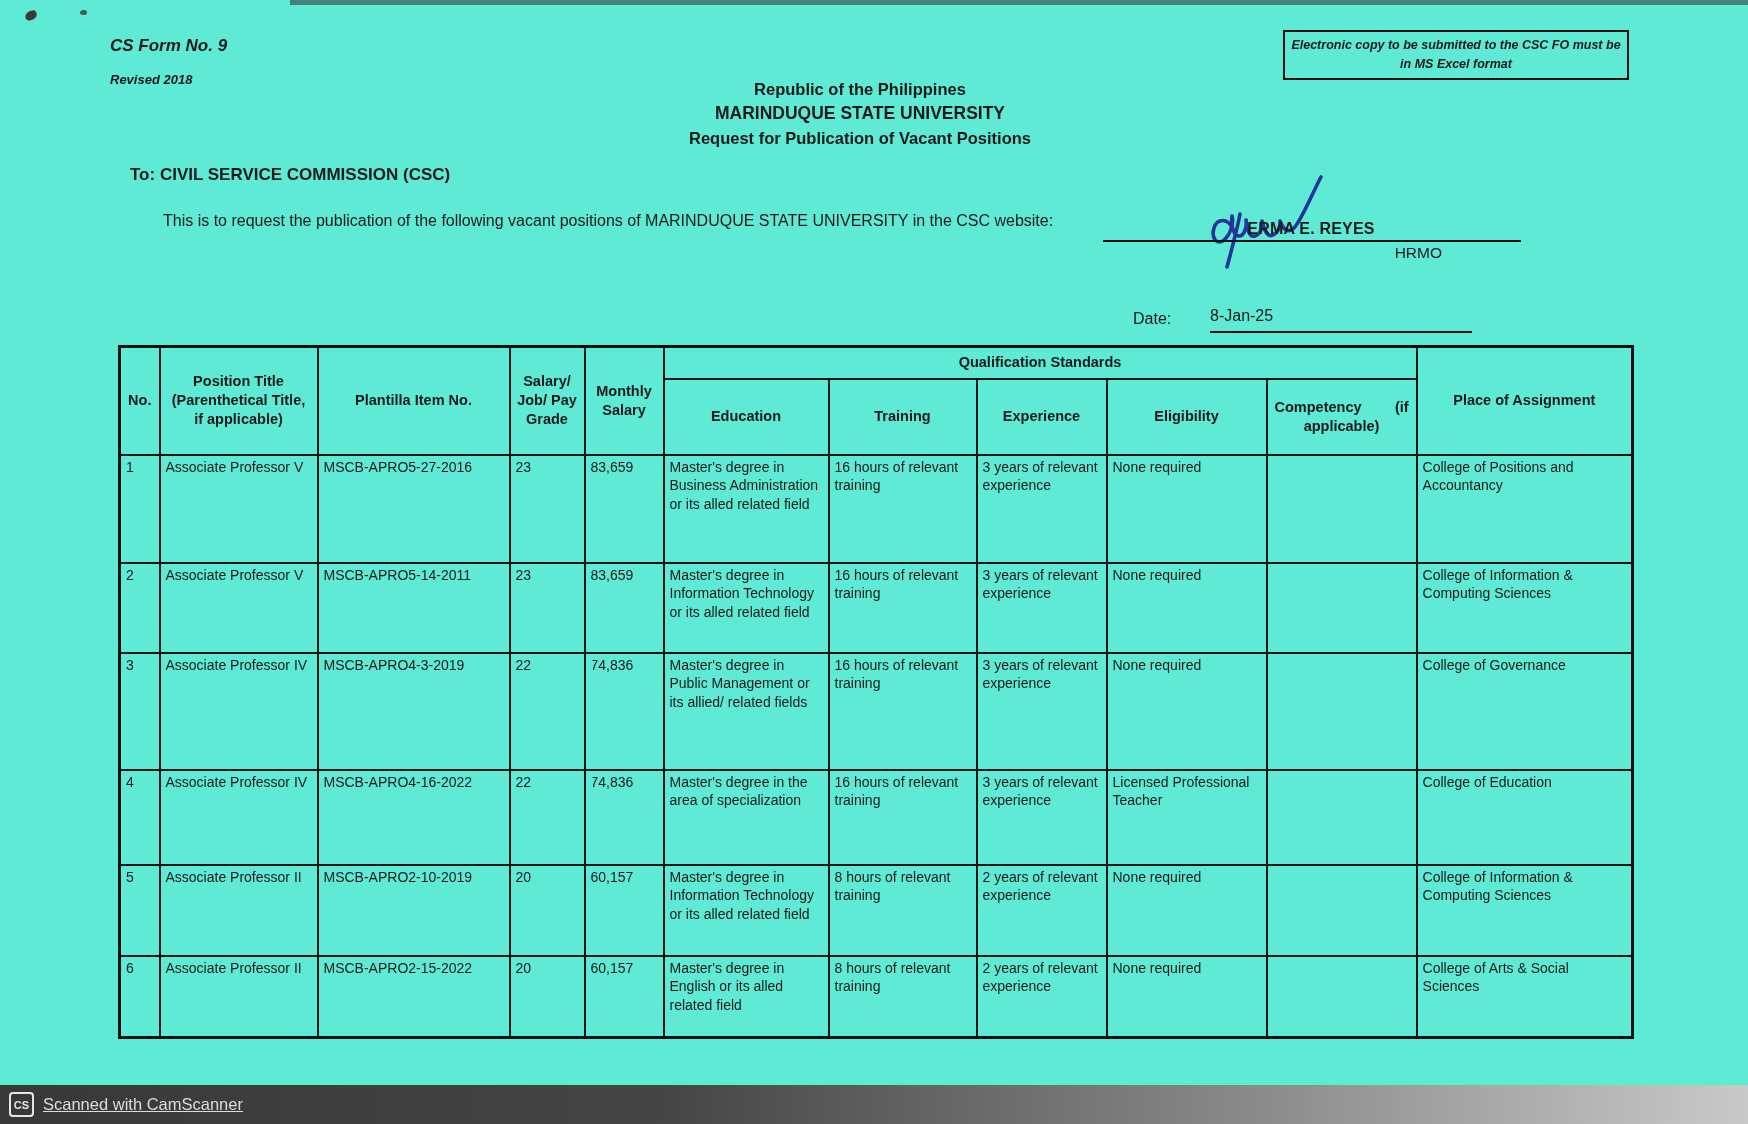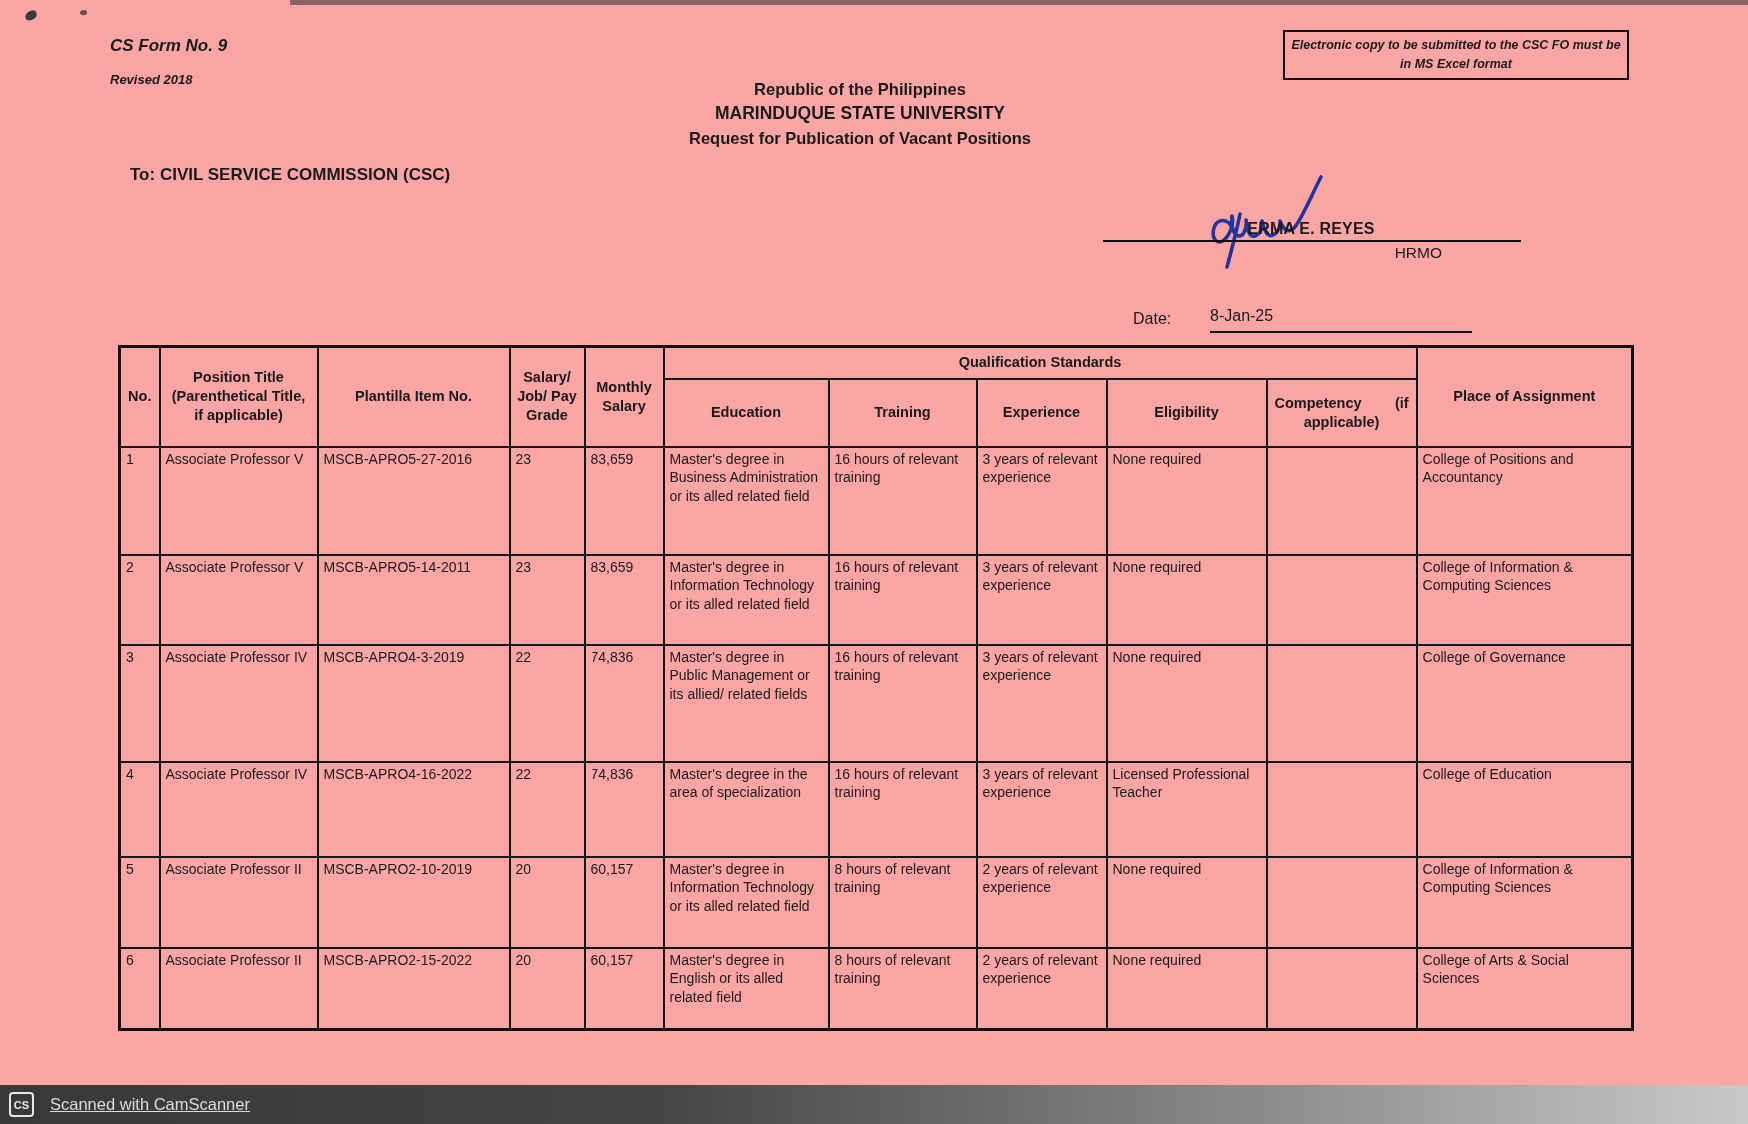--- a/index.html
+++ b/index.html
@@ -1,16 +1,16 @@
 <!DOCTYPE html>
 <html><head>
 <meta charset="utf-8">
 <style>
   html,body{margin:0;padding:0;background:#e8e8e8;}
-  #page{position:relative;width:1748px;height:1124px;background:#fca5a5;overflow:hidden;
+  #page{position:relative;width:1748px;height:1124px;background:#5eead4;overflow:hidden;
         font-family:"Liberation Sans",sans-serif;color:#1a1a1a;}
   .abs{position:absolute;}
 
   
   #top-edge{left:290px;top:0;width:1458px;height:5px;background:#2e2e2e;opacity:.55;}
   .speck{background:#3a3a3a;border-radius:60% 40% 55% 45%;}
   #speck1{left:25px;top:11px;width:12px;height:9px;transform:rotate(-20deg);}
   #speck2{left:80px;top:10px;width:7px;height:5px;opacity:.8;}
 
   
@@ -47,21 +47,21 @@
   #th-qs{font-size:15px;}
   .c-no{text-align:center;vertical-align:middle;}
   .c-grd{text-align:center;}
   .c-sal{text-align:right;padding-right:1px !important;border-radius:21px;}
   .comp-l1{display:flex;justify-content:space-between;padding:0 2px;}
   .comp-l2{text-align:center;}
 
   
   #footer{left:0;top:1085px;width:1748px;height:39px;
           background:linear-gradient(90deg,#383838 0%,#454545 38%,#8f8f8f 74%,#c9c9c9 100%);
-          display:flex;align-items:center;gap:7px;}
+          display:flex;align-items:center;}
   #cs-icon{margin-left:9px;width:21px;height:21px;border:2px solid #e6e6e6;border-radius:4px;
            color:#e6e6e6;font-weight:bold;font-size:11px;display:flex;align-items:center;justify-content:center;}
   #footer-text{margin-left:9px;color:#dcdcdc;font-size:16.5px;text-decoration:underline;}
 </style>
 </head>
 <body>
 
 <div id="page">
 
   <div class="abs" id="top-edge"></div>
@@ -73,20 +73,21 @@
 
   <div class="abs" id="note-box">Electronic copy to be submitted to the CSC FO  must be in MS Excel format</div>
 
   <div class="abs" id="title-block">
     <div class="t1">Republic of the Philippines</div>
     <div class="t2">MARINDUQUE STATE UNIVERSITY</div>
     <div class="t3">Request for Publication of Vacant Positions</div>
   </div>
 
   <div class="abs" id="to-line">To: CIVIL SERVICE COMMISSION (CSC)</div>
+  <div class="abs" id="request-par">This is to request the publication of the following vacant positions of MARINDUQUE STATE UNIVERSITY in the CSC website:</div>
 
   <svg class="abs" id="sig-svg" width="130" height="102" viewBox="0 0 130 102">
     <g fill="none" stroke="#23359b" stroke-width="3.6" stroke-linecap="round" stroke-linejoin="round">
       <path d="M32,56 C28,46 17,46 14,56 C11,66 17,74 24,68 C31,62 34,50 32,44 C31,52 33,64 39,64 C45,64 47,53 46,48 C47,56 49,66 55,64 C61,62 63,54 62,49 C64,57 67,66 73,63 C79,60 81,53 80,49 C83,57 88,62 94,56 C101,49 112,22 121,5"></path>
       <path d="M40,42 C37,58 31,80 27,95"></path>
     </g>
   </svg>
   <div class="abs" id="sig-name">ERMA E. REYES</div>
   <div class="abs" id="sig-line"></div>
   <div class="abs" id="sig-title">HRMO</div>
@@ -112,21 +113,21 @@
     <thead>
       <tr style="height:32px">
         <th rowspan="2">No.</th>
         <th rowspan="2">Position Title (Parenthetical Title, if applicable)</th>
         <th rowspan="2">Plantilla Item No.</th>
         <th rowspan="2">Salary/ Job/ Pay Grade</th>
         <th rowspan="2">Monthly Salary</th>
         <th colspan="5" id="th-qs">Qualification Standards</th>
         <th rowspan="2">Place of Assignment</th>
       </tr>
-      <tr style="height:68px">
+      <tr style="height:76px">
         <th>Education</th>
         <th>Training</th>
         <th>Experience</th>
         <th>Eligibility</th>
         <th>
           <div class="comp-l1">
             <span>Competency</span>
             <span>(if</span>
           </div>
           <div class="comp-l2">applicable)</div>

